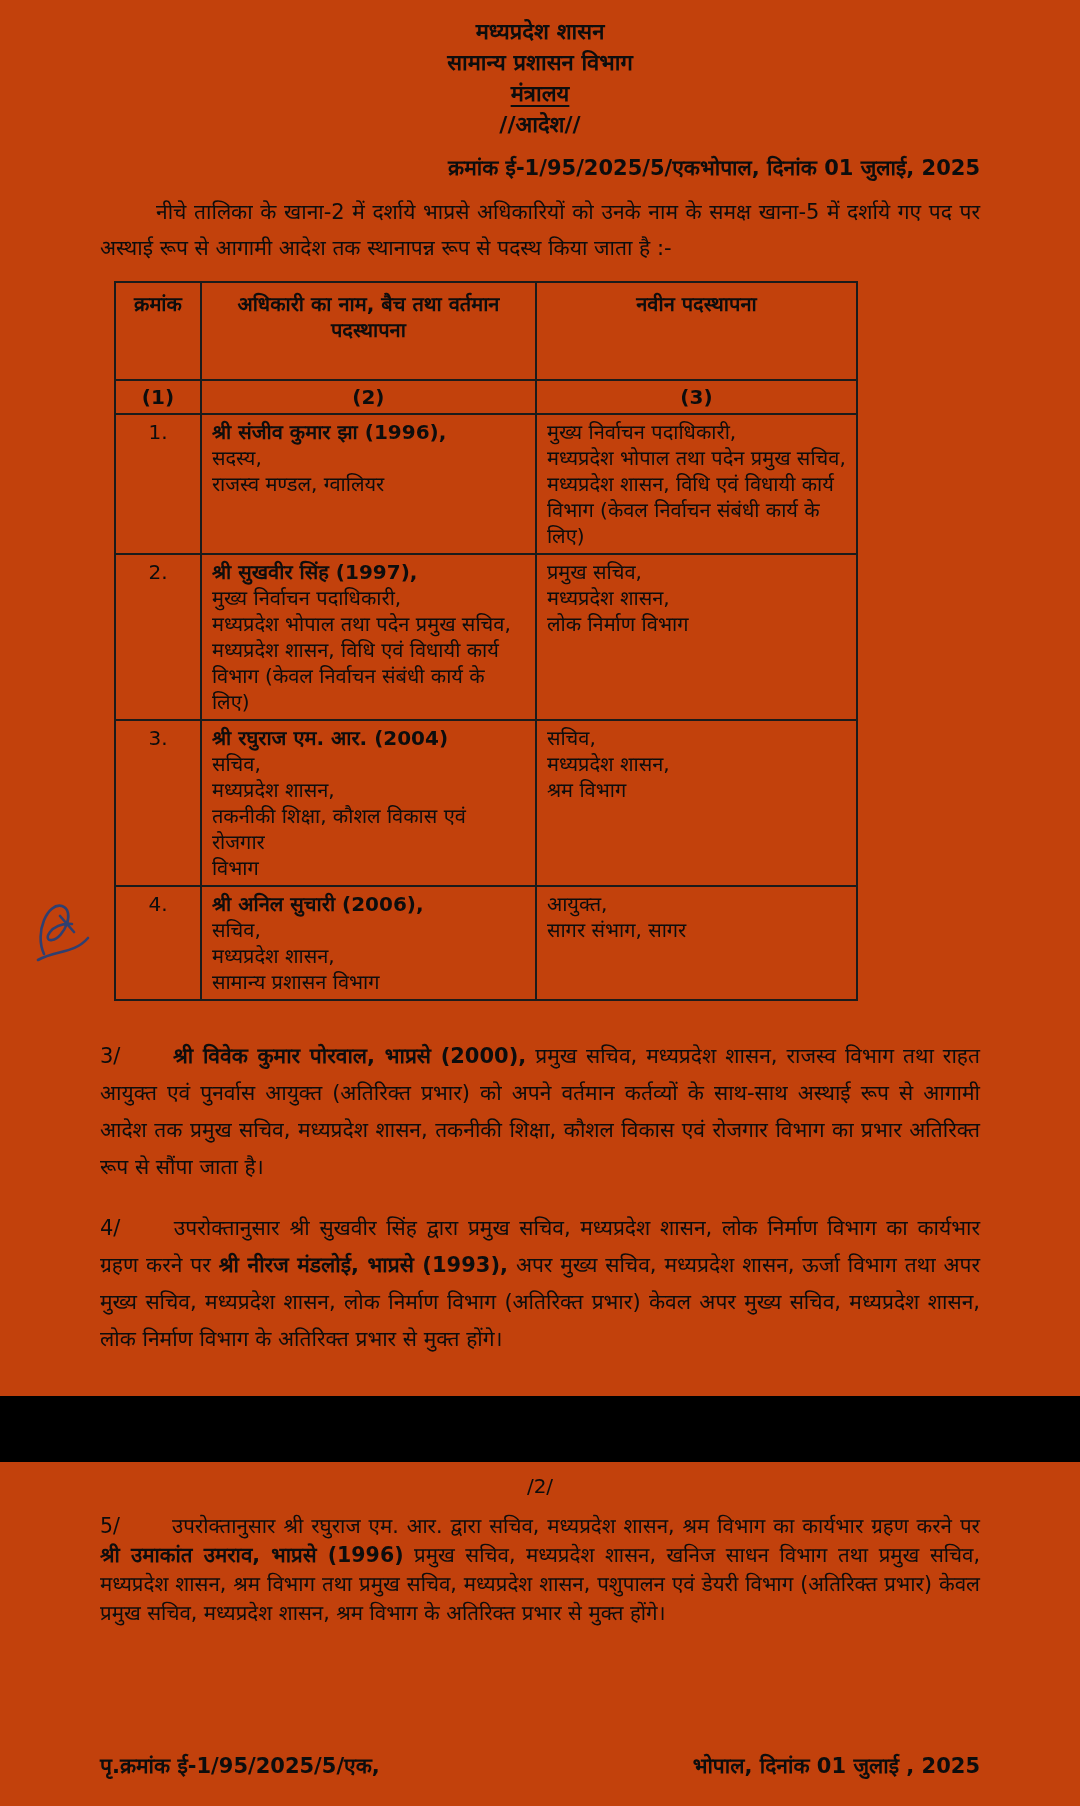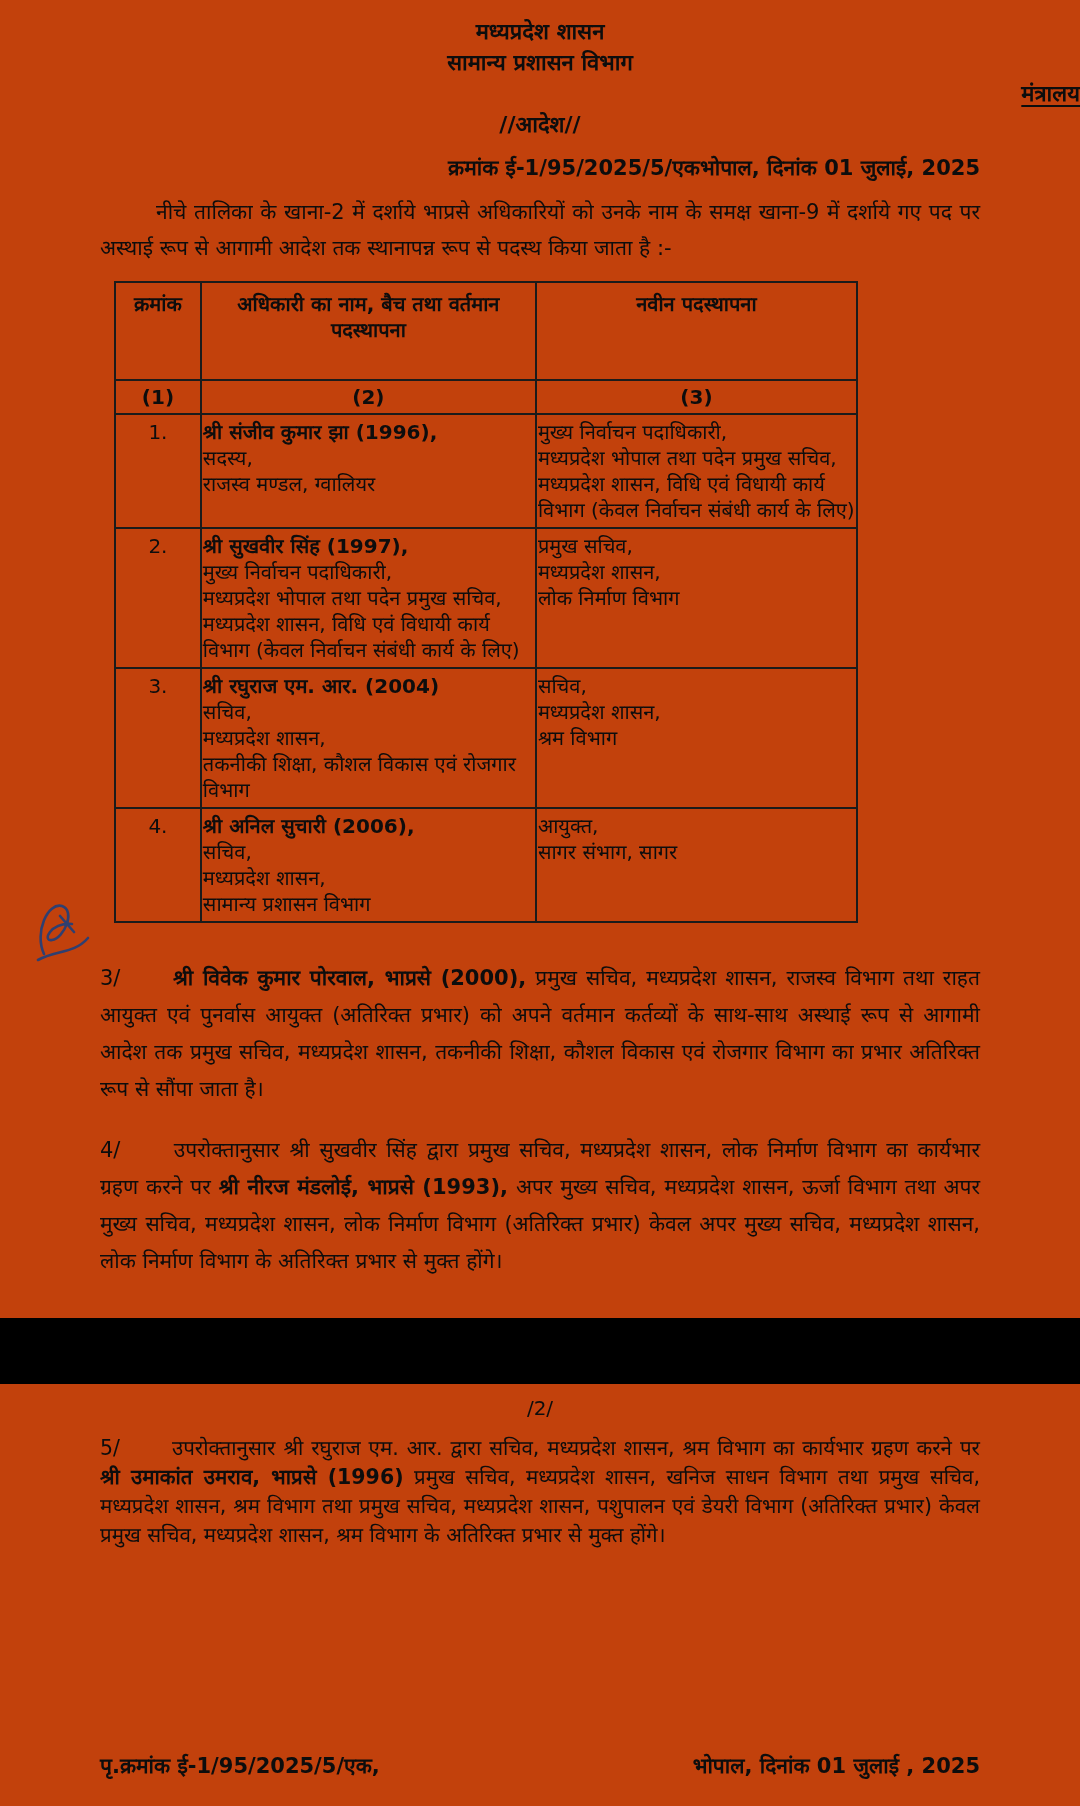--- a/index.html
+++ b/index.html
@@ -2,25 +2,25 @@
 <html><head>
 <meta charset="utf-8">
 <style>
   html,body{margin:0;padding:0;background:#d9d9d9;}
   .page{
     width:1080px;height:1806px;margin:0 auto;background:#c2410c;color:#0d0d0d;
     font-family:"DejaVu Sans","Liberation Sans",sans-serif;
     position:relative;overflow:hidden;
   }
   .header{padding-top:16px;text-align:center;font-size:22px;font-weight:700;line-height:31px;}
-  .u{text-decoration:underline;text-underline-offset:4px;text-align:right;}
+  .u{text-decoration:underline;text-underline-offset:4px;}
   .ref-row{display:flex;justify-content:flex-end;padding:13px 100px 0 100px;font-size:21px;font-weight:700;}
   .intro{margin:13px 100px 0 100px;font-size:21px;line-height:36px;text-indent:56px;text-align:justify;}
   table.order{margin:15px 0 0 114px;border-collapse:collapse;width:744px;font-size:20px;line-height:26px;}
-  table.order th,table.order td{border:2px solid #1b1b1b;vertical-align:top;padding:4px 1px;}
+  table.order th,table.order td{border:2px solid #1b1b1b;vertical-align:top;padding:4px 10px;}
   table.order th{font-weight:700;text-align:center;height:84px;padding-top:8px;}
   tr.subnum td{text-align:center;font-weight:700;height:26px;padding:3px;}
   td.sno{text-align:center;}
   .cellname{font-weight:700;}
   .para{margin:0 100px;font-size:21px;line-height:37px;text-align:justify;}
   .para .plabel{display:inline-block;width:64px;}
   .p2{margin-top:116px;}
   .p3{margin-top:37px;}
   .p4{margin-top:24px;}
   .b{font-weight:700;}
@@ -41,21 +41,21 @@
     <div>सामान्य प्रशासन विभाग</div>
     <div class="u">मंत्रालय</div>
     <div>//आदेश//</div>
   </div>
 
   <div class="ref-row">
     <span>क्रमांक ई-1/95/2025/5/एक</span>
     <span>भोपाल, दिनांक 01 जुलाई, 2025</span>
   </div>
 
-  <p class="intro">नीचे तालिका के खाना-2 में दर्शाये भाप्रसे अधिकारियों को उनके नाम के समक्ष खाना-9 में दर्शाये गए पद पर अस्थाई रूप से आगामी आदेश तक स्थानापन्न रूप से पदस्थ किया जाता है :-</p>
+  <p class="intro">नीचे तालिका के खाना-2 में दर्शाये भाप्रसे अधिकारियों को उनके नाम के समक्ष खाना-5 में दर्शाये गए पद पर अस्थाई रूप से आगामी आदेश तक स्थानापन्न रूप से पदस्थ किया जाता है :-</p>
 
   <table class="order">
     <colgroup>
       <col style="width:86px">
         <col style="width:336px">
         <col style="width:322px">
     </colgroup>
     <tbody>
         <tr>
       <th>क्रमांक</th>

